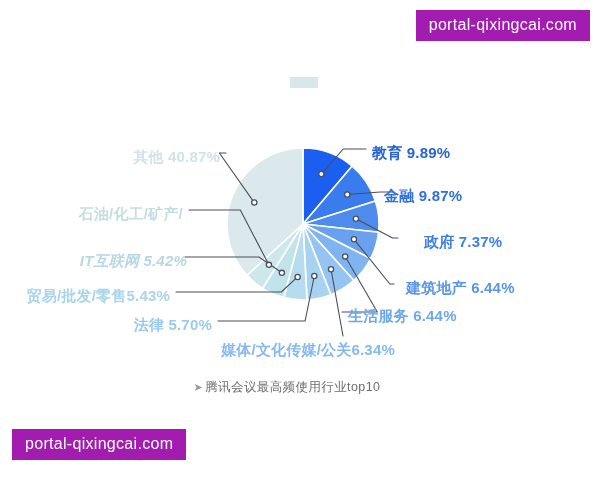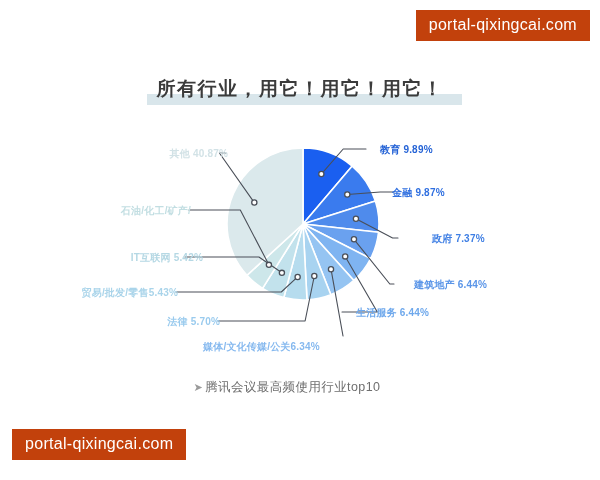--- a/index.html
+++ b/index.html
@@ -12,21 +12,21 @@
     height: 480px;
     position: relative;
     overflow: hidden;
     font-family: "Liberation Sans", "DejaVu Sans", sans-serif;
     background: #ffffff;
   }
 
   
   .watermark {
     position: absolute;
-    background: #c2410c;
+    background: #a21caf;
     color: #ffffff;
     font-family: "Liberation Sans", "DejaVu Sans", sans-serif;
     font-size: 16px;
     letter-spacing: 0.3px;
     padding: 7px 13px 8px 13px;
     white-space: nowrap;
     line-height: 1;
   }
   #watermark-top {
     top: 10px;
@@ -81,30 +81,29 @@
   }
   #pie-svg {
     position: absolute;
     left: 0;
     top: 0;
   }
 
   
   .pie-label {
     position: absolute;
-    font-size: 10px;
+    font-size: 15px;
     font-weight: bold;
     line-height: 1.3;
     white-space: nowrap;
     letter-spacing: 0.2px;
-    padding-left: 8px;
   }
   .pie-label.right { text-align: left; }
   .pie-label.left  { text-align: right; }
-  .pie-label.center{ text-align: left; }
+  .pie-label.center{ text-align: right; }
 
   
   #footer-caption {
     position: absolute;
     top: 379px;
     left: 0;
     width: 574px;
     text-align: center;
     font-size: 12.5px;
     color: #6e6e6e;
@@ -120,21 +119,20 @@
 </head>
 <body>
 
 <div class="watermark" id="watermark-top">portal-qixingcai.com</div>
 
 <div class="watermark" id="watermark-bottom">portal-qixingcai.com</div>
 
 <div id="title-wrap">
   <div id="chart-title">
     <span class="hl"></span>
-    <span class="txt">所有行业，用它！用它！用它！</span>
   </div>
 </div>
 
 <div id="chart-stage">
 
   <svg id="pie-svg" width="600" height="480" viewBox="0 0 600 480">
     <g id="pie-slices">
         <path d="M 303 224 L 303.00 148.00 A 76 76 0 0 1 352.21 166.08 Z" fill="#1a5ff0" stroke="#ffffff" stroke-width="1.6" stroke-linejoin="round"></path>
         <path d="M 303 224 L 352.21 166.08 A 76 76 0 0 1 375.42 200.94 Z" fill="#3a7bee" stroke="#ffffff" stroke-width="1.6" stroke-linejoin="round"></path>
         <path d="M 303 224 L 375.42 200.94 A 76 76 0 0 1 378.55 232.24 Z" fill="#4f8bec" stroke="#ffffff" stroke-width="1.6" stroke-linejoin="round"></path>
@@ -193,21 +191,21 @@
       </div>
       <div class="pie-label center" style="color: rgb(134, 185, 239); top: 340px; left: 195px; width: 200px;">
         <div>媒体/文化传媒/公关6.34%</div>
       </div>
       <div class="pie-label left" style="color: rgb(154, 203, 238); top: 315px; left: 0px; width: 212px;">
         <div>法律 5.70%</div>
       </div>
       <div class="pie-label left" style="color: rgb(169, 212, 234); top: 286px; left: 0px; width: 170px;">
         <div>贸易/批发/零售5.43%</div>
       </div>
-      <div class="pie-label left" style="color: rgb(181, 216, 228); top: 251px; left: 16px; width: 179px;">
+      <div class="pie-label left" style="color: rgb(181, 216, 228); top: 251px; left: 8px; width: 179px; font-style: italic;">
         <div>IT互联网 5.42%</div>
       </div>
       <div class="pie-label left" style="color: rgb(194, 222, 226); top: 204px; left: 0px; width: 183px;">
         <div>石油/化工/矿产/</div>
       </div>
       <div class="pie-label left" style="color: rgb(210, 226, 230); top: 147px; left: 0px; width: 220px;">
         <div>其他 40.87%</div>
       </div>
     </div>
 </div>

